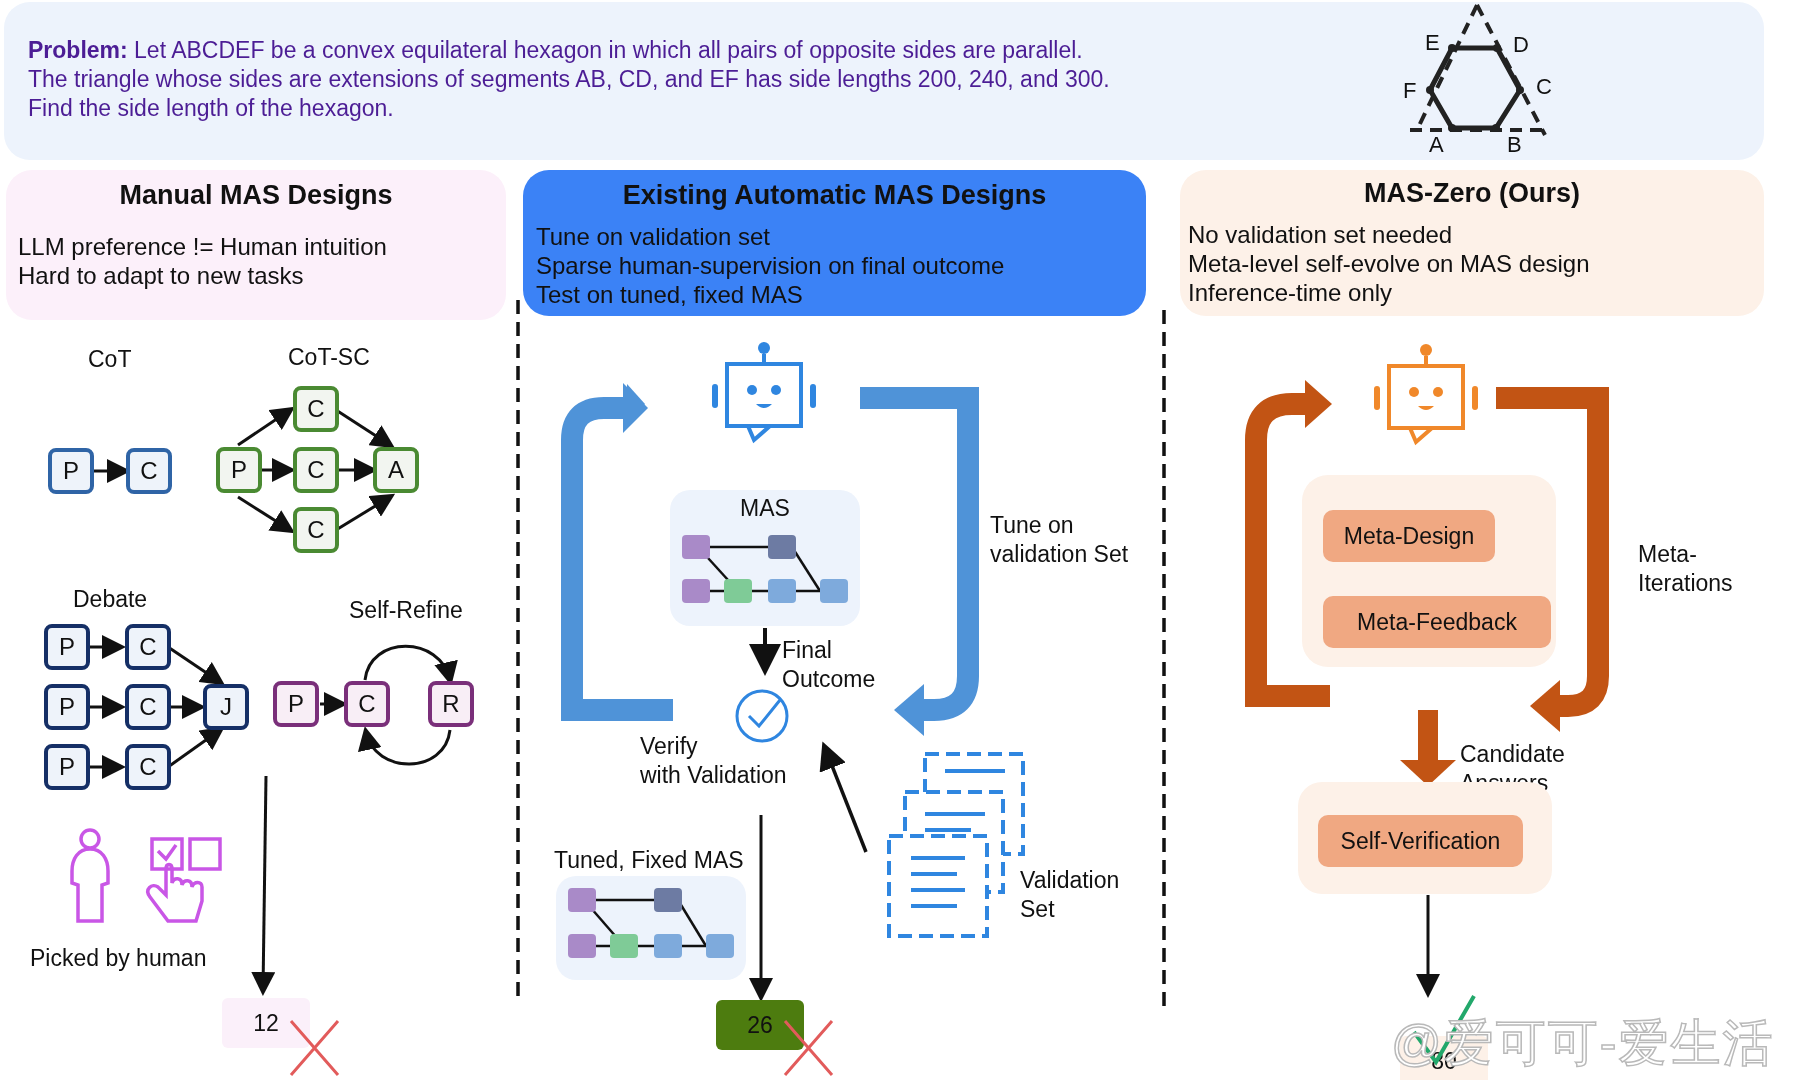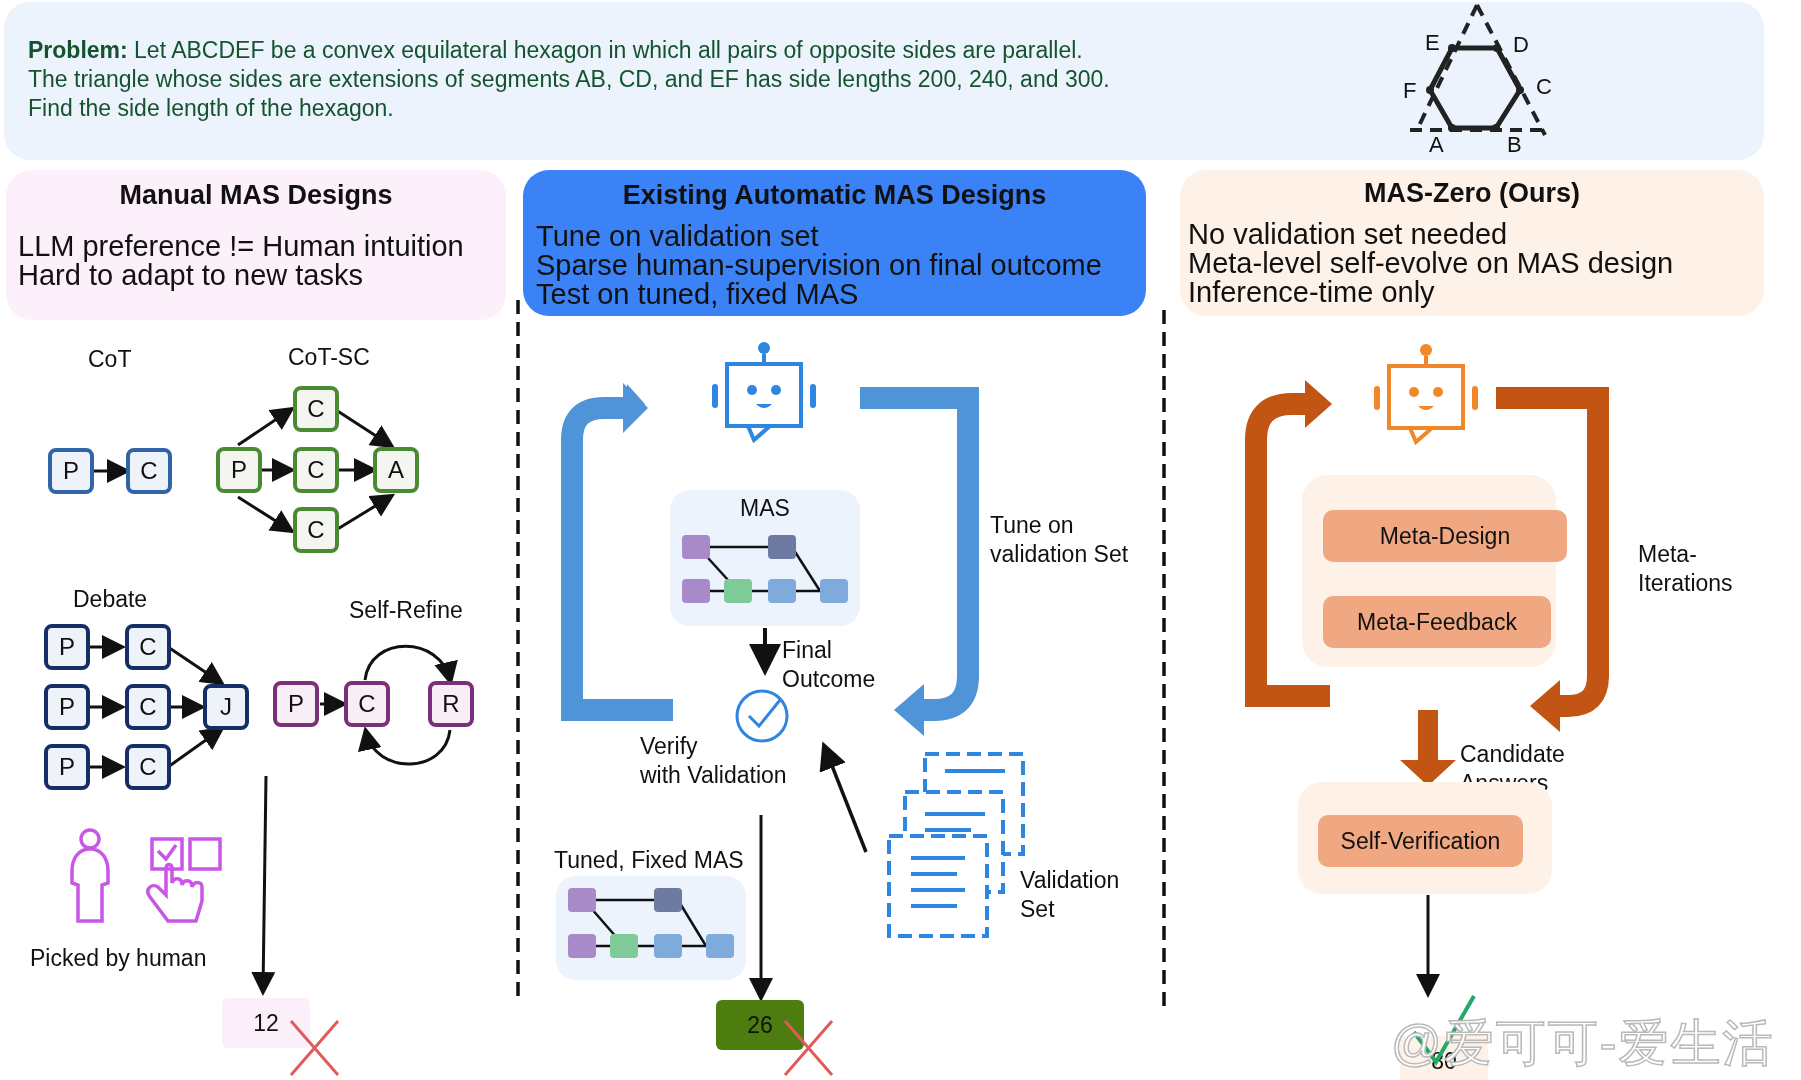--- a/index.html
+++ b/index.html
@@ -1,24 +1,24 @@
 <!DOCTYPE html>
 <html><head>
 <meta charset="utf-8">
 <style>
   html, body { margin:0; padding:0; background:#ffffff; }
   body { width:1801px; height:1080px; position:relative; overflow:hidden;
          font-family:"Liberation Sans", "DejaVu Sans", sans-serif; color:#111; }
   .abs { position:absolute; }
   .panel { position:absolute; border-radius:26px; }
   .problem { left:4px; top:2px; width:1760px; height:158px; background:#edf3fc; }
-  .problem-text { left:24px; top:34px; font-size:23px; line-height:29px; color:#14532d; }
+  .problem-text { left:24px; top:34px; font-size:23px; line-height:29px; color:#4c1d95; }
   .problem-text b { font-weight:700; }
   .hdr-title { position:absolute; left:0; right:0; text-align:center; font-weight:700; font-size:27px; }
-  .hdr-lines { position:absolute; font-size:29px; line-height:29px; }
+  .hdr-lines { position:absolute; font-size:24px; line-height:29px; }
   .manual { left:6px; top:170px; width:500px; height:150px; background:#fcf0fa; }
   .auto { left:523px; top:170px; width:623px; height:146px; background:#3b82f6; }
   .ours { left:1180px; top:170px; width:584px; height:146px; background:#fdf1e8; }
   .lbl { position:absolute; font-size:23px; line-height:29px; white-space:nowrap; }
   .lbl-c { text-align:center; }
   .node { position:absolute; width:38px; height:38px; border-radius:8px; border:4px solid;
           font-size:24px; display:flex; align-items:center; justify-content:center; box-sizing:content-box; }
   .n-blue { border-color:#2f64a6; background:#eef3fa; }
   .n-green { border-color:#4a8a32; background:#f2f5f0; }
   .n-navy { border-color:#152f66; background:#eef3fa; }
@@ -311,21 +311,21 @@
   </g>
   <circle cx="54" cy="8" r="6" fill="#f0882a"></circle>
   <rect x="2" y="44" width="6" height="24" rx="3" fill="#f0882a"></rect>
   <rect x="100" y="44" width="6" height="24" rx="3" fill="#f0882a"></rect>
   <circle cx="42" cy="50" r="5" fill="#f0882a"></circle>
   <circle cx="66" cy="50" r="5" fill="#f0882a"></circle>
   <path d="M46,64 Q54,72 62,64 Z" fill="#f0882a"></path>
 </svg>
 
 <div class="abs" style="left:1302px;top:475px;width:254px;height:192px;background:#fdf1e8;border-radius:26px;"></div>
-<div class="meta-box" style="left:1323px;top:510px;width:244px;height:52px;">
+<div class="meta-box" style="left:1323px;top:510px;width:172px;height:52px;">
   <span>Meta-Design</span>
 </div>
 <div class="meta-box" style="left:1323px;top:596px;width:228px;height:52px;">
   <span>Meta-Feedback</span>
 </div>
 
 <div class="lbl" style="left:1638px;top:540px;">
   <div>Meta-</div>
   <div>Iterations</div>
 </div>

